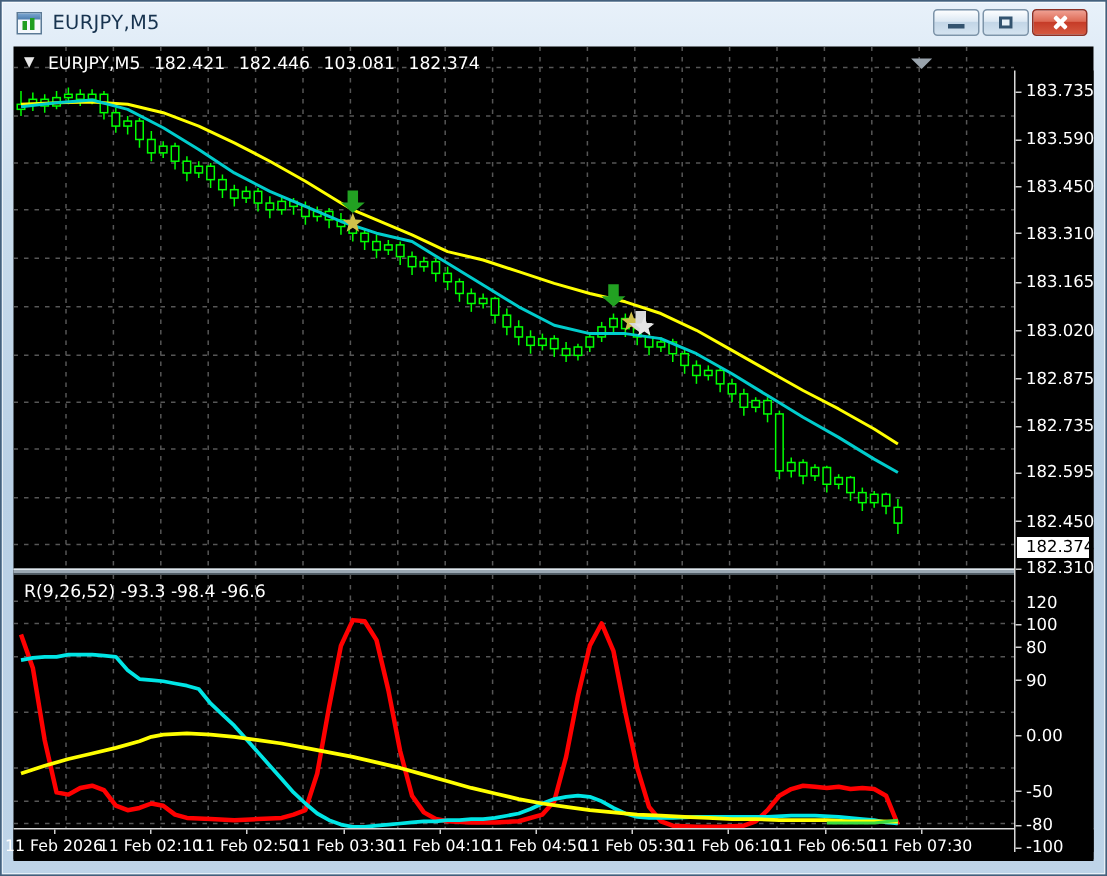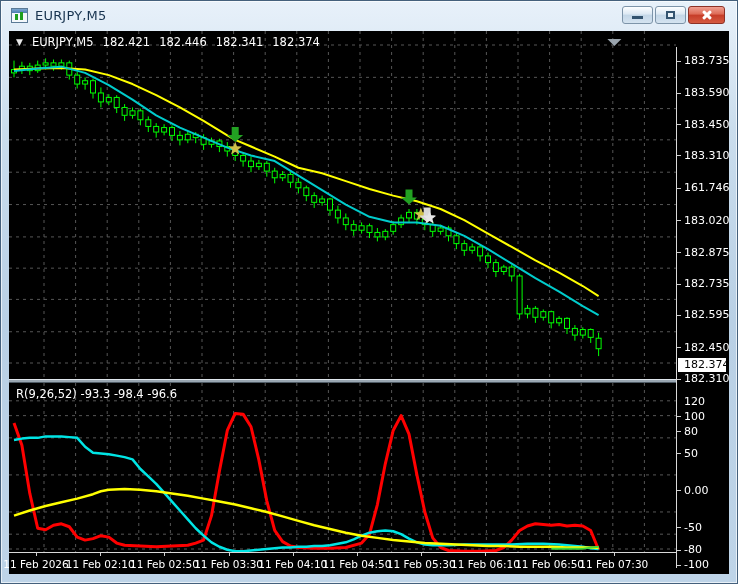--- a/index.html
+++ b/index.html
@@ -259,21 +259,21 @@
             <polygon points="396.5,158.5578947368416 403.5,158.5578947368416 403.5,166.5578947368416 408,166.5578947368416 400,173.5578947368416 392,166.5578947368416 396.5,166.5578947368416" fill="#22a122"></polygon>
             <polygon points="411.85,176.60000000000295 413.61335575687747,181.1729490168781 418.50739561406607,181.4368810393783 414.70316954888546,184.5270509831278 415.9644967660473,189.2631189606276 411.85,186.60000000000295 407.7355032339527,189.2631189606276 408.9968304511146,184.5270509831278 405.1926043859339,181.4368810393783 410.0866442431226,181.1729490168781" fill="#cfc04a"></polygon>
             <polygon points="414.67,176.4105263157916 421.67,176.4105263157916 421.67,184.4105263157916 426.17,184.4105263157916 418.17,191.4105263157916 410.17,184.4105263157916 414.67,184.4105263157916" fill="#d9d9d9"></polygon>
             <polygon points="420.54,179.94736842105252 422.30335575687747,184.52031743792767 427.19739561406607,184.78424946042787 423.39316954888545,187.87441940417736 424.6544967660473,192.61048738167716 420.54,189.94736842105252 416.4255032339527,192.61048738167716 417.6868304511146,187.87441940417736 413.882604385934,184.78424946042787 418.7766442431226,184.52031743792767" fill="#e6e6e6"></polygon>
           </svg>
         <div class="chart-header">
           <span class="collapse">▼</span>
           <span>EURJPY,M5</span>
           <span>182.421</span>
           <span>182.446</span>
-          <span>182.341</span>
+          <span>103.081</span>
           <span>182.374</span>
         </div>
       </div>
 
       <div id="splitter"></div>
 
       <div class="pane" id="indPane">
         <svg id="indSvg" width="667" height="169">
             <line x1="35" y1="0" x2="35" y2="169" stroke="#565656" stroke-width="1" stroke-dasharray="3 4"></line>
             <line x1="66.6" y1="0" x2="66.6" y2="169" stroke="#565656" stroke-width="1" stroke-dasharray="3 4"></line>
@@ -335,41 +335,41 @@
       <div id="priceAxis">
           <div class="axis-tick" style="top: 13.5px;"></div>
           <div class="axis-label" style="top: 7px;">183.735</div>
           <div class="axis-tick" style="top: 45.8579px;"></div>
           <div class="axis-label" style="top: 39.3579px;">183.590</div>
           <div class="axis-tick" style="top: 77.1px;"></div>
           <div class="axis-label" style="top: 70.6px;">183.450</div>
           <div class="axis-tick" style="top: 108.342px;"></div>
           <div class="axis-label" style="top: 101.842px;">183.310</div>
           <div class="axis-tick" style="top: 140.7px;"></div>
-          <div class="axis-label" style="top: 134.2px;">161.746</div>
+          <div class="axis-label" style="top: 134.2px;">183.165</div>
           <div class="axis-tick" style="top: 173.058px;"></div>
           <div class="axis-label" style="top: 166.558px;">183.020</div>
           <div class="axis-tick" style="top: 205.416px;"></div>
           <div class="axis-label" style="top: 198.916px;">182.875</div>
           <div class="axis-tick" style="top: 236.658px;"></div>
           <div class="axis-label" style="top: 230.158px; text-align: center;">182.735</div>
           <div class="axis-tick" style="top: 267.9px;"></div>
           <div class="axis-label" style="top: 261.4px;">182.595</div>
           <div class="axis-tick" style="top: 300.258px;"></div>
           <div class="axis-label" style="top: 293.758px;">182.450</div>
           <div class="axis-tick" style="top: 331.5px;"></div>
           <div class="axis-label" style="top: 325px;">182.310</div>
           <div class="price-tag" style="top: 310.718px;">182.374</div>
           <div class="axis-label" style="top: 348px;">120</div>
           <div class="axis-tick" style="top: 369.318px;"></div>
           <div class="axis-label" style="top: 362.818px;">100</div>
           <div class="axis-tick" style="top: 384.136px;"></div>
           <div class="axis-label" style="top: 377.636px;">80</div>
           <div class="axis-tick" style="top: 406.364px;"></div>
-          <div class="axis-label" style="top: 399.864px;">50</div>
+          <div class="axis-label" style="top: 399.864px;">90</div>
           <div class="axis-tick" style="top: 443.409px;"></div>
           <div class="axis-label" style="top: 436.909px;">0.00</div>
           <div class="axis-tick" style="top: 480.455px;"></div>
           <div class="axis-label" style="top: 473.955px;">-50</div>
           <div class="axis-tick" style="top: 502.682px;"></div>
           <div class="axis-label" style="top: 496.182px;">-80</div>
           <div class="axis-tick" style="top: 517.5px;"></div>
           <div class="axis-label" style="top: 511px;">-100</div>
         </div>
     </div>

